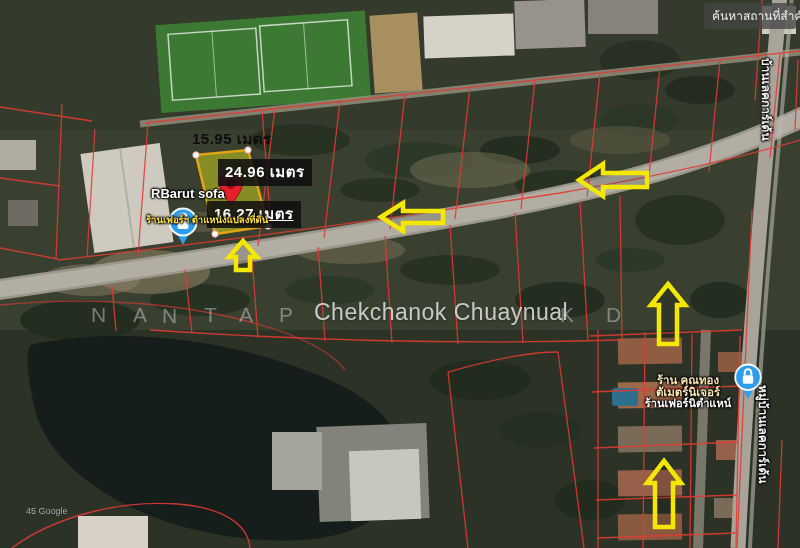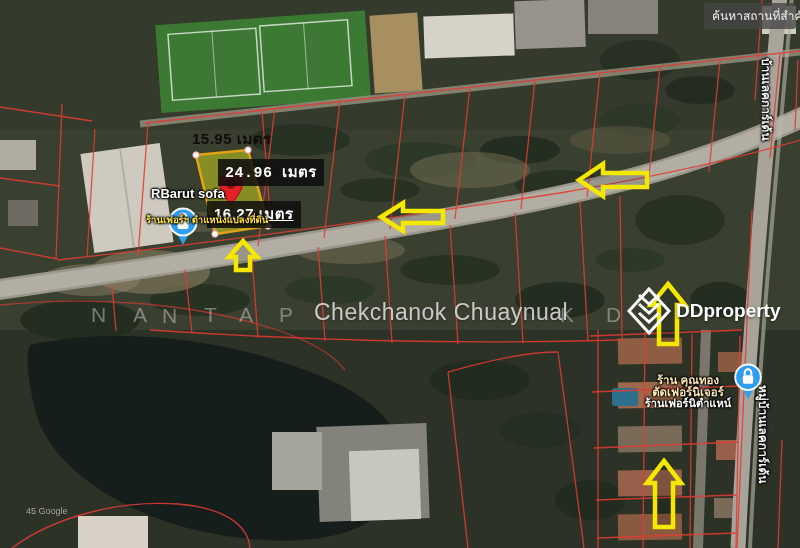--- a/index.html
+++ b/index.html
@@ -187,21 +187,21 @@
       <polygon points="381,217 403,203 403,211 443,211 443,223 403,223 403,231"></polygon>
       <polygon points="243,241 257,257 250,257 250,270 236,270 236,257 229,257"></polygon>
       <polygon points="668,284 685,305 677,305 677,344 659,344 659,305 651,305"></polygon>
       <polygon points="664,461 681,483 673,483 673,527 655,527 655,483 647,483"></polygon>
     </g>
   </svg>
 
   <div class="ovl search">ค้นหาสถานที่สำคัญ</div>
 
   <div class="ovl m-plain" style="left:192px;top:127px;">15.95 เมตร</div>
-  <div class="ovl m-box" style="left:218px;top:159px;font-family:Liberation Mono, monospace;">24.96 เมตร</div>
+  <div class="ovl m-box" style="left:218px;top:159px;">24.96 เมตร</div>
   <div class="ovl m-box" style="left:207px;top:201px;text-decoration:underline;">16.27 เมตร</div>
 
   <div class="ovl" style="left:165px;top:206px;width:36px;height:40px;">
     <svg width="36" height="40" viewBox="0 0 36 40">
       <path d="M18,39 L11,26 L25,26 Z" fill="#2e9df0"></path>
       <circle cx="18" cy="16" r="13.5" fill="#2e9df0" stroke="rgba(255,255,255,.95)" stroke-width="2"></circle>
       <rect x="12.5" y="14" width="11" height="9" rx="2" fill="#fff"></rect>
       <path d="M14.5,14 v-3 a3.5,3.5 0 0 1 7,0 v3" fill="none" stroke="#fff" stroke-width="2.2"></path>
     </svg>
   </div>
@@ -211,44 +211,35 @@
   <div class="ovl" style="left:731px;top:362px;width:34px;height:38px;">
     <svg width="34" height="38" viewBox="0 0 36 40">
       <path d="M18,39 L11,26 L25,26 Z" fill="#2e9df0"></path>
       <circle cx="18" cy="16" r="13.5" fill="#2e9df0" stroke="rgba(255,255,255,.95)" stroke-width="2"></circle>
       <rect x="12.5" y="14" width="11" height="9" rx="2" fill="#fff"></rect>
       <path d="M14.5,14 v-3 a3.5,3.5 0 0 1 7,0 v3" fill="none" stroke="#fff" stroke-width="2.2"></path>
     </svg>
   </div>
   <div class="ovl poi-right halo" style="left:633px;top:362px;">
     <div class="l12">ร้าน คุณทอง</div>
-    <div class="l12">ตัดเฟอร์นิเจอร์</div>
+    <div class="l12">ตัเมตร์นิเจอร์</div>
     <div class="l3">ร้านเฟอร์นิตำแหน์</div>
   </div>
 
   <div class="ovl street halo" style="left:776px;top:58px;">บ้านเลคการ์เด้น</div>
   <div class="ovl street halo" style="left:773px;top:385px;">หมู่บ้านเลคการ์เด้น</div>
 
   <div>
     <span class="ovl wm-letter" style="left:91px;top:303px;">N</span>
     <span class="ovl wm-letter" style="left:133px;top:303px;">A</span>
     <span class="ovl wm-letter" style="left:162px;top:304px;">N</span>
     <span class="ovl wm-letter" style="left:204px;top:303px;">T</span>
     <span class="ovl wm-letter" style="left:239px;top:303px;">A</span>
     <span class="ovl wm-letter" style="left:279px;top:303px;">P</span>
     <span class="ovl wm-name" style="left:314px;top:299px;">Chekchanok Chuaynual</span>
     <span class="ovl wm-letter" style="left:560px;top:303px;">K</span>
     <span class="ovl wm-letter" style="left:606px;top:303px;">D</span>
   </div>
 
-  <div class="ovl brand">
-    <svg width="46" height="50" viewBox="0 0 46 50">
-      <polygon points="23,3 43,25 23,47 3,25" fill="none" stroke="#ffffff" stroke-width="3"></polygon>
-      <path d="M13,9 L23,18 L33,9" fill="none" stroke="#ffffff" stroke-width="3"></path>
-      <path d="M13,18 L23,27 L33,18" fill="none" stroke="#ffffff" stroke-width="3"></path>
-      <path d="M13,27 L23,36 L33,27" fill="none" stroke="#ffffff" stroke-width="3"></path>
-    </svg>
-    <span>DDproperty</span>
-  </div>
 
   <div class="ovl credit">45 Google</div>
 
 </div>
 
 </body></html>

